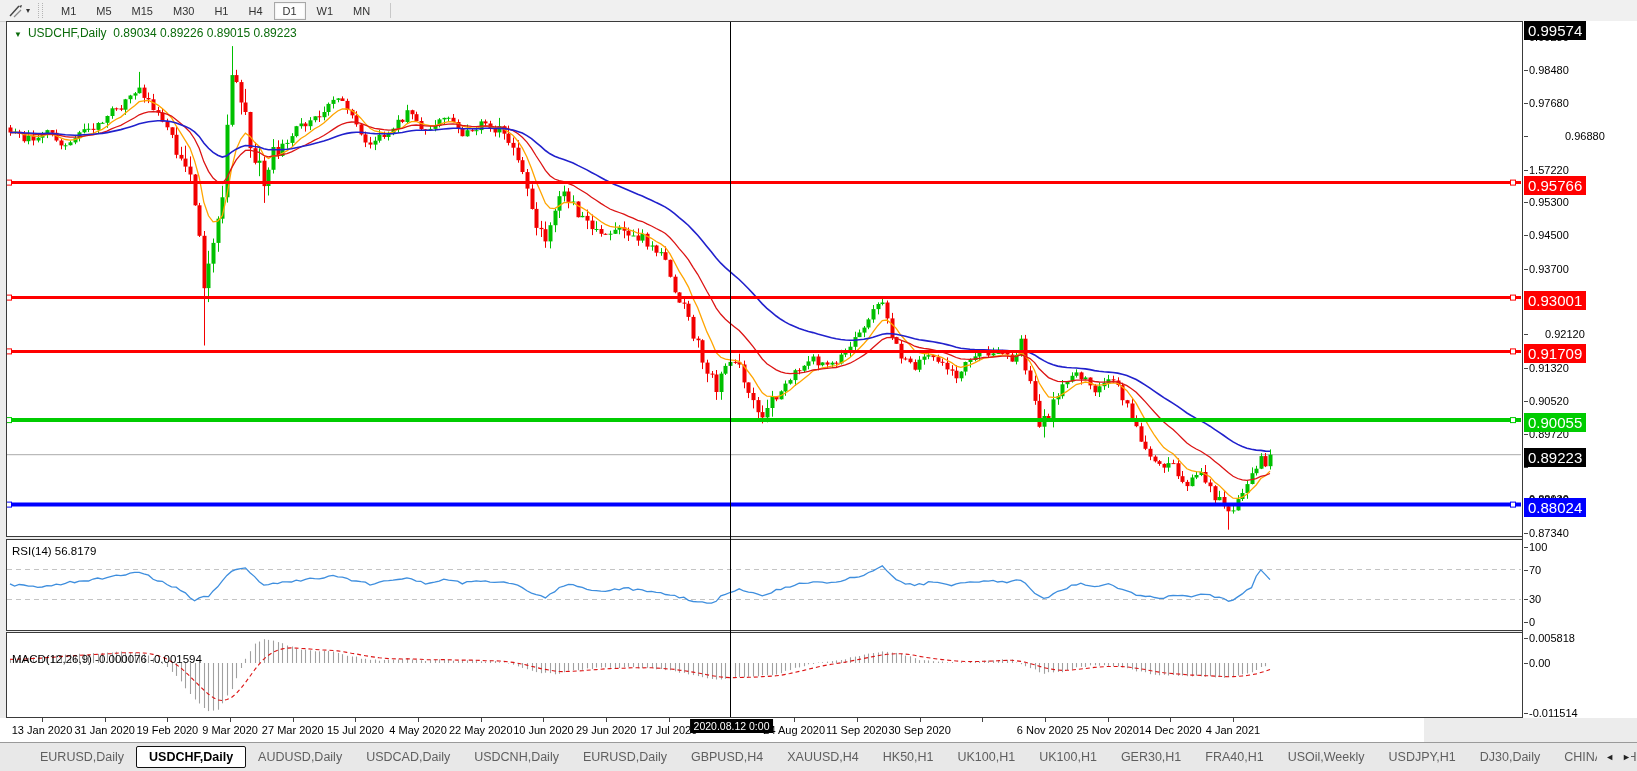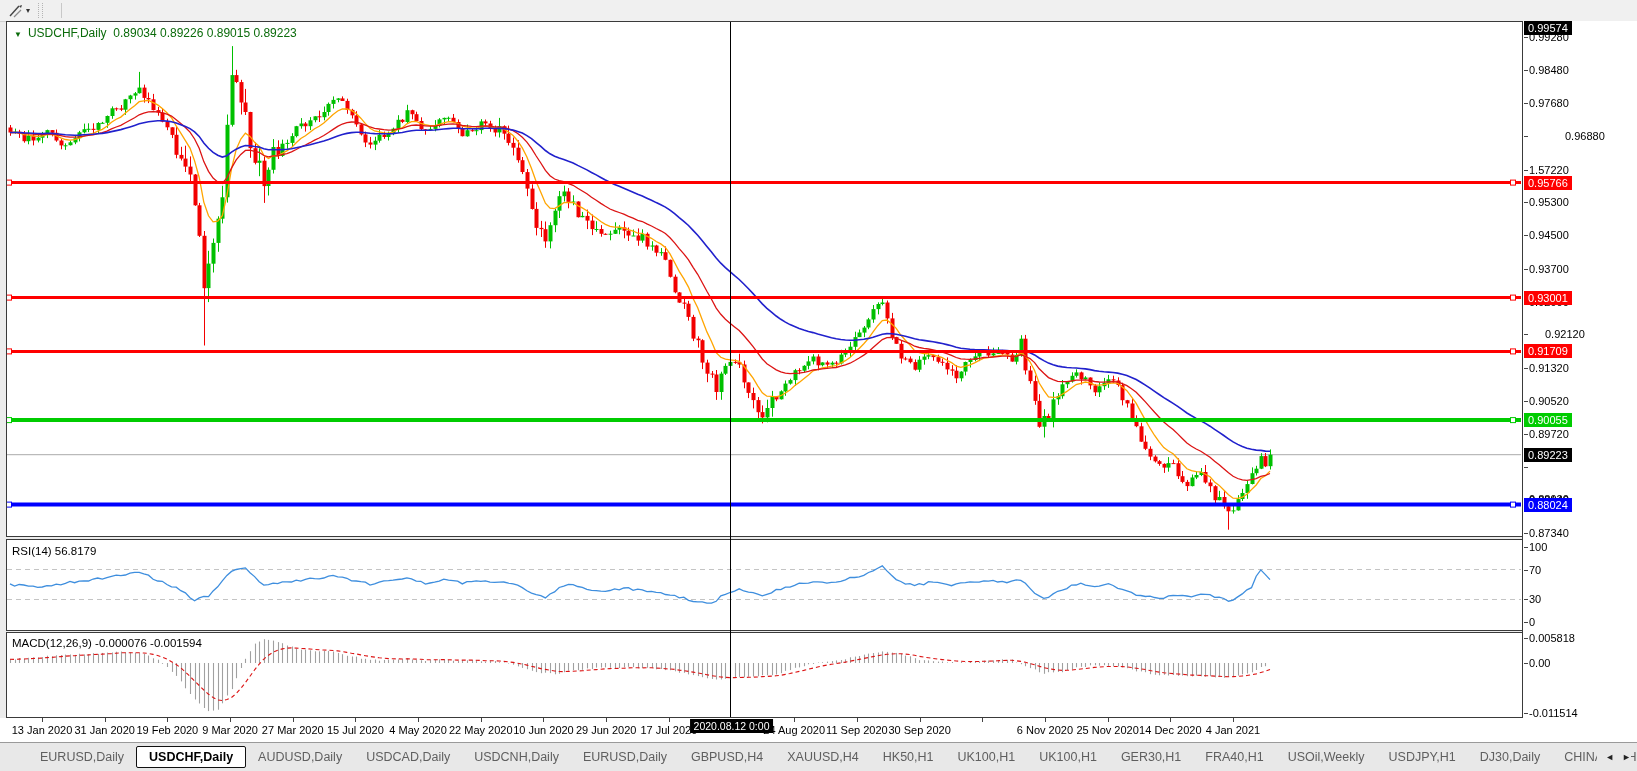--- a/index.html
+++ b/index.html
@@ -17,22 +17,22 @@
   
   .pane{position:absolute;background:#fff;border:1px solid #3a3a3a;box-sizing:border-box;}
   #main-pane{left:6px;top:21px;width:1517px;height:516px;}
   #rsi-pane{left:6px;top:539px;width:1517px;height:92px;}
   #macd-pane{left:6px;top:632px;width:1517px;height:86px;}
   
   #price-axis{position:absolute;left:1522px;top:21px;width:115px;height:697px;background:#fff;
     border-left:1px solid #3a3a3a;box-sizing:border-box;}
   .tickdash{position:absolute;left:1px;width:4px;height:1px;background:#444;}
   .ticklabel{position:absolute;left:6px;font-size:11px;color:#000;white-space:nowrap;}
-  .pricebox{position:absolute;left:1px;font-size:11px;padding:1px 4px;color:#fff;white-space:nowrap;z-index:5;}
-  #date-axis{position:absolute;left:0;top:718px;width:1637px;height:24px;background:#fff;}
+  .pricebox{position:absolute;left:1px;font-size:15px;padding:1px 4px;color:#fff;white-space:nowrap;z-index:5;}
+  #date-axis{position:absolute;left:0;top:718px;width:1424px;height:24px;background:#fff;}
   .datedash{position:absolute;top:0;width:1px;height:4px;background:#444;}
   .datelabel{position:absolute;top:6px;font-size:11px;color:#000;white-space:nowrap;transform:translateX(-50%);}
   .cursor-datebox{position:absolute;top:1px;transform:translateX(-50%);background:#000;color:#fff;
     font-size:10.5px;padding:1px 4px;white-space:nowrap;z-index:5;}
   
   .chart-title{position:absolute;left:14px;top:26px;font-size:12px;color:#0b6b0b;z-index:4;}
   .chart-title .tri{font-size:8px;margin-right:6px;}
   .ind-label{position:absolute;left:12px;font-size:11.5px;color:#000;z-index:4;}
   
   #plot{position:absolute;left:0;top:0;z-index:3;pointer-events:none;}
@@ -54,35 +54,46 @@
   <div class="toolbar">
     <div class="toolicon">
       <svg width="16" height="16" viewBox="0 0 16 16">
         <line x1="2" y1="13" x2="11" y2="3" stroke="#444" stroke-width="1.4"></line>
         <line x1="6" y1="14" x2="13" y2="7" stroke="#8a8a8a" stroke-width="1.2"></line>
         <path d="M11,3 l3,-1 -1,3 z" fill="#444"></path>
       </svg>
     </div>
     <span class="caret">▾</span>
     <div class="grip"></div>
+    <div id="tf-buttons" style="display:flex;">
+        <span class="tfbtn">M1</span>
+        <span class="tfbtn">M5</span>
+        <span class="tfbtn">M15</span>
+        <span class="tfbtn">M30</span>
+        <span class="tfbtn">H1</span>
+        <span class="tfbtn">H4</span>
+        <span class="tfbtn active">D1</span>
+        <span class="tfbtn">W1</span>
+        <span class="tfbtn">MN</span>
+      </div>
     <div class="tbar-sep"></div>
   </div>
 
   <div id="main-pane" class="pane"></div>
   <div id="rsi-pane" class="pane"></div>
   <div id="macd-pane" class="pane"></div>
 
   <div class="chart-title">
     <span class="tri">▼</span><span>USDCHF,Daily</span>&nbsp;&nbsp;<span id="ohlc-values">0.89034 0.89226 0.89015 0.89223</span>
   </div>
 
   <div class="ind-label" style="top:545px;">
     <span>RSI(14)</span>&nbsp;<span>56.8179</span>
   </div>
-  <div class="ind-label" style="top:637px;">
+  <div class="ind-label" style="top:653px;">
     <span>MACD(12,26,9)</span>&nbsp;<span>-0.000076 -0.001594</span>
   </div>
 
   <svg id="plot" width="1637" height="771">
       <defs>
         <clipPath id="cpM">
           <rect x="7" y="22" width="1515" height="514"></rect>
         </clipPath>
         <clipPath id="cpR">
           <rect x="7" y="540" width="1515" height="90"></rect>

